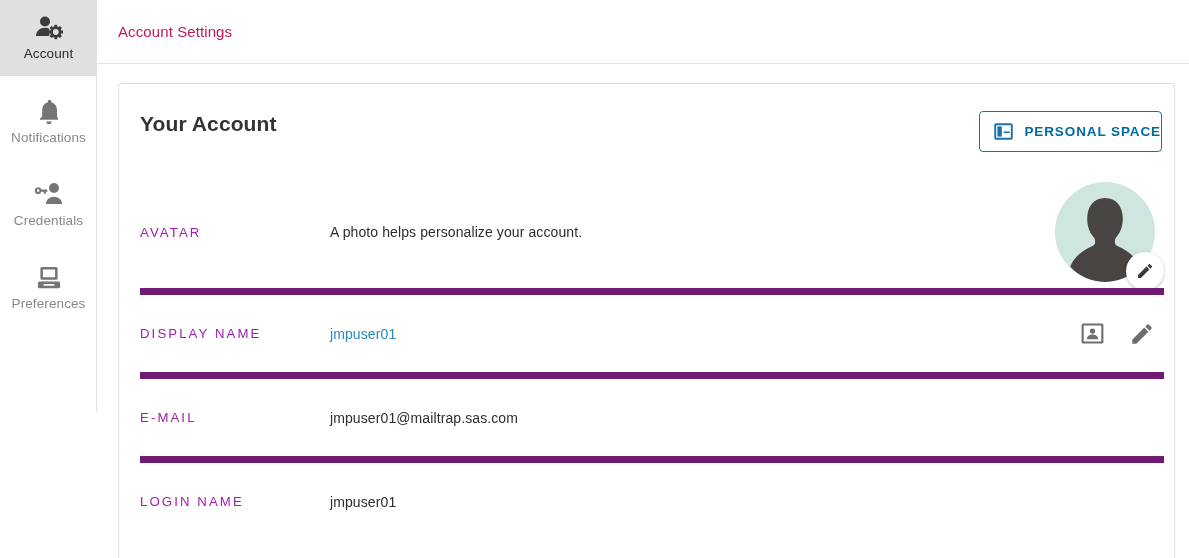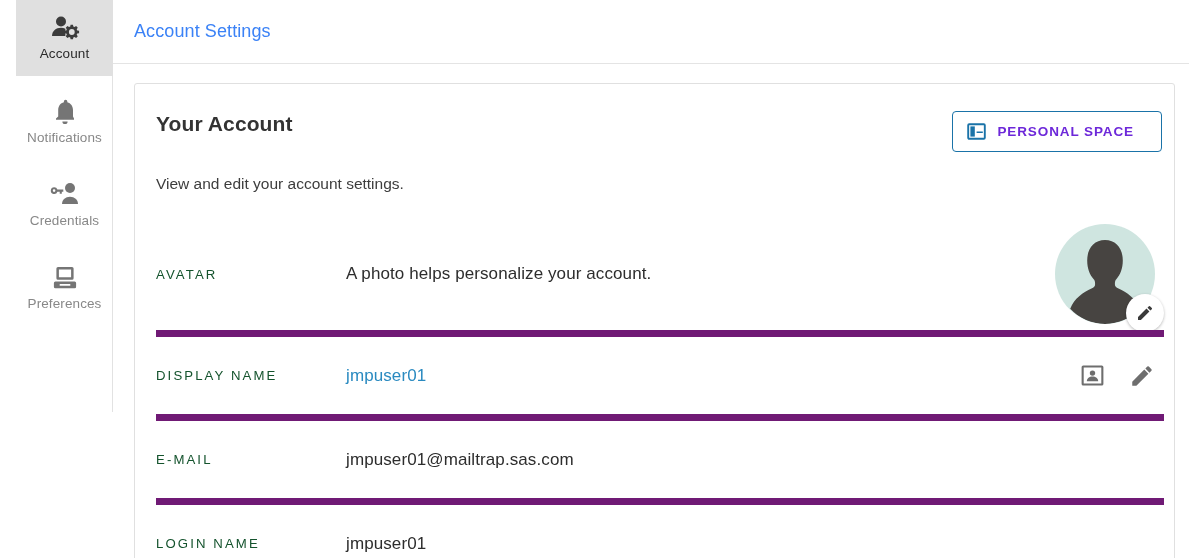--- a/index.html
+++ b/index.html
@@ -21,21 +21,20 @@
   .sidebar {
     width: 97px;
     min-width: 97px;
     height: 412px;
     background: #ffffff;
     border-right: 1px solid #e2e2e2;
     display: flex;
     flex-direction: column;
     align-items: stretch;
     padding-top: 0;
-    margin-left: 16px;
   }
   .nav-item {
     width: 97px;
     height: 76px;
     display: flex;
     flex-direction: column;
     align-items: center;
     justify-content: center;
     gap: 5px;
     cursor: pointer;
@@ -73,22 +72,22 @@
   }
   .page-header {
     height: 64px;
     min-height: 64px;
     border-bottom: 1px solid #e4e4e4;
     display: flex;
     align-items: center;
     padding-left: 21px;
   }
   .page-title {
-    font-size: 18px;
-    color: #3b82f6;
+    font-size: 15px;
+    color: #be185d;
     font-weight: normal;
     letter-spacing: 0.1px;
   }
 
   .content-area {
     flex: 1;
     padding: 19px 14px 0 21px;
     overflow: hidden;
   }
   .card {
@@ -119,25 +118,25 @@
     line-height: 20px;
   }
 
   .personal-space-btn {
     display: inline-flex;
     align-items: center;
     gap: 11px;
     border: 1px solid #1a73a8;
     border-radius: 4px;
     background: #ffffff;
-    color: #6d28d9;
+    color: #0369a1;
     font-size: 13.5px;
     font-weight: bold;
     letter-spacing: 0.9px;
-    padding: 10px 27px 10px 14px;
+    padding: 10px 0 10px 14px;
     cursor: pointer;
     font-family: "Liberation Sans", sans-serif;
     line-height: 15px;
     white-space: nowrap;
   }
   .personal-space-btn svg { display: block; }
 
   
   .rows { margin-top: 24px; }
   .row {
@@ -146,28 +145,28 @@
     align-items: center;
     margin: 0 10px 0 21px;
     border-top: 7px solid #701a75;
     min-height: 84px;
   }
   .row.first { border-top: none; }
   .row-label {
     width: 190px;
     min-width: 190px;
     font-size: 13.2px;
-    color: #14532d;
+    color: #a21caf;
     letter-spacing: 2.1px;
     font-weight: normal;
     text-transform: uppercase;
   }
   .row-value {
     flex: 1;
-    font-size: 17px;
+    font-size: 14px;
     color: #2d2d2d;
     letter-spacing: 0.1px;
   }
   .row-value.link {
     color: #2a8ac0;
     cursor: pointer;
   }
   .row-actions {
     display: flex;
     align-items: center;
@@ -291,21 +290,20 @@
               <svg width="19" height="19" viewBox="0 0 19 19">
                 <rect x="1.2" y="2.2" width="16.6" height="14.6" rx="1" fill="none" stroke="#1a73a8" stroke-width="1.9"></rect>
                 <rect x="3.4" y="4.4" width="4.4" height="10.2" fill="#1a73a8"></rect>
                 <rect x="9.6" y="9.5" width="6.2" height="1.5" fill="#1a73a8"></rect>
               </svg>
             </span>
             <span>PERSONAL SPACE</span>
           </button>
         </div>
 
-        <p class="card-subtitle">View and edit your account settings.</p>
 
         <div class="rows">
 
           <div class="row first avatar-row">
             <div class="row-label">AVATAR</div>
             <div class="row-value">A photo helps personalize your account.</div>
             <div class="row-actions">
               <div class="avatar-wrap">
                 <div class="avatar-circle">
                   <svg width="100" height="100" viewBox="0 0 100 100">

